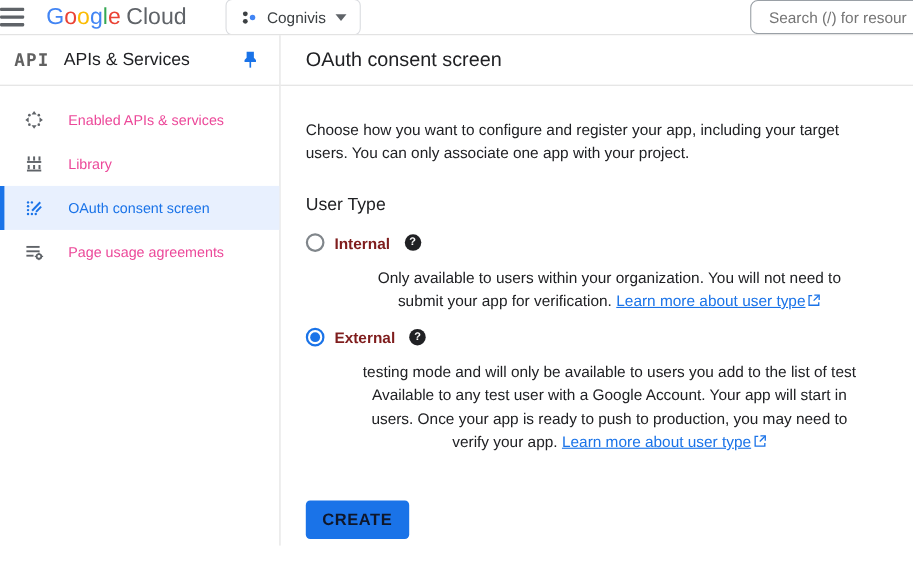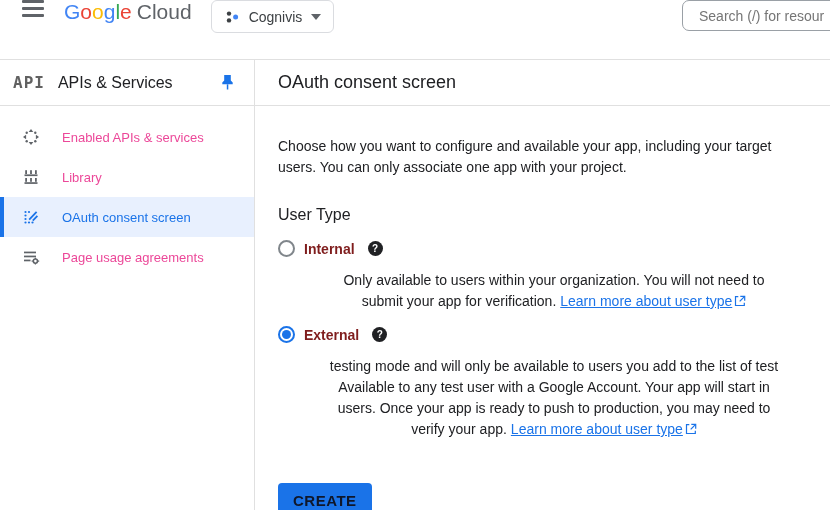--- a/index.html
+++ b/index.html
@@ -3,34 +3,34 @@
 <meta charset="utf-8">
 <style>
   * { margin:0; padding:0; box-sizing:border-box; }
   html,body { background:#fff; }
   body {
     width:830px; height:510px; overflow:hidden; position:relative;
     font-family:"Liberation Sans","DejaVu Sans",sans-serif; color:#202124;
   }
   
   .topbar {
-    height:60px; display:flex; align-items:flex-start;
-    padding-left:22px; border-bottom:1px solid #e0e0e0; overflow:hidden;
+    height:32px; display:flex; align-items:center;
+    border-bottom:1px solid #e0e0e0; overflow:hidden;
   }
   .hamburger { width:22px; cursor:pointer; }
   .hamburger span { display:block; width:22px; height:3px; background:#5f6368; border-radius:1px; }
   .hamburger span + span { margin-top:4px; }
   .gc-logo { margin-left:20px; font-size:21px; letter-spacing:0; cursor:pointer; white-space:nowrap; }
   .gc-logo .l0,.gc-logo .l3 { color:#4285f4; }
   .gc-logo .l1,.gc-logo .l5 { color:#ea4335; }
   .gc-logo .l2 { color:#fbbc04; }
   .gc-logo .l4 { color:#34a853; }
   .gc-logo .cloud { color:#5f6368; margin-left:5px; }
   .project-selector {
-    margin-left:19px; height:33px; padding:0 12px; display:flex; align-items:center; gap:9px;
+    margin-left:35px; height:33px; padding:0 12px; display:flex; align-items:center; gap:9px;
     border:1px solid #dadce0; border-radius:6px; cursor:pointer; background:#fff;
   }
   .project-selector .pname { font-size:14px; color:#3c4043; }
   .caret-down { width:0; height:0; border-left:5px solid transparent; border-right:5px solid transparent; border-top:6px solid #5f6368; }
   .search-box {
     margin-left:auto; margin-right:-24px; width:172px; height:31px; flex:none;
     border:1px solid #9aa0a6; border-radius:7px; padding:0 8px 0 16px;
     font-size:14px; color:#5f6368; font-family:inherit; outline:none; background:#fff;
   }
   .search-box::placeholder { color:#757575; opacity:1; }
@@ -195,21 +195,21 @@
           </svg>
         </span>
         <span>Page usage agreements</span>
       </div>
     </nav>
   </aside>
 
   <main class="content">
     <div class="content-header">OAuth consent screen</div>
     <div class="content-body">
-      <p class="intro">Choose how you want to configure and available your app, including your target users. You can only associate one app with your project.</p>
+      <p class="intro">Choose how you want to configure and register your app, including your target users. You can only associate one app with your project.</p>
 
       <h2 class="user-type">User Type</h2>
 
       
       <div class="option-row first">
         <span class="radio"></span>
         <span class="option-label">Internal</span>
         <span class="help-icon">?</span>
       </div>
       <div class="option-desc">

